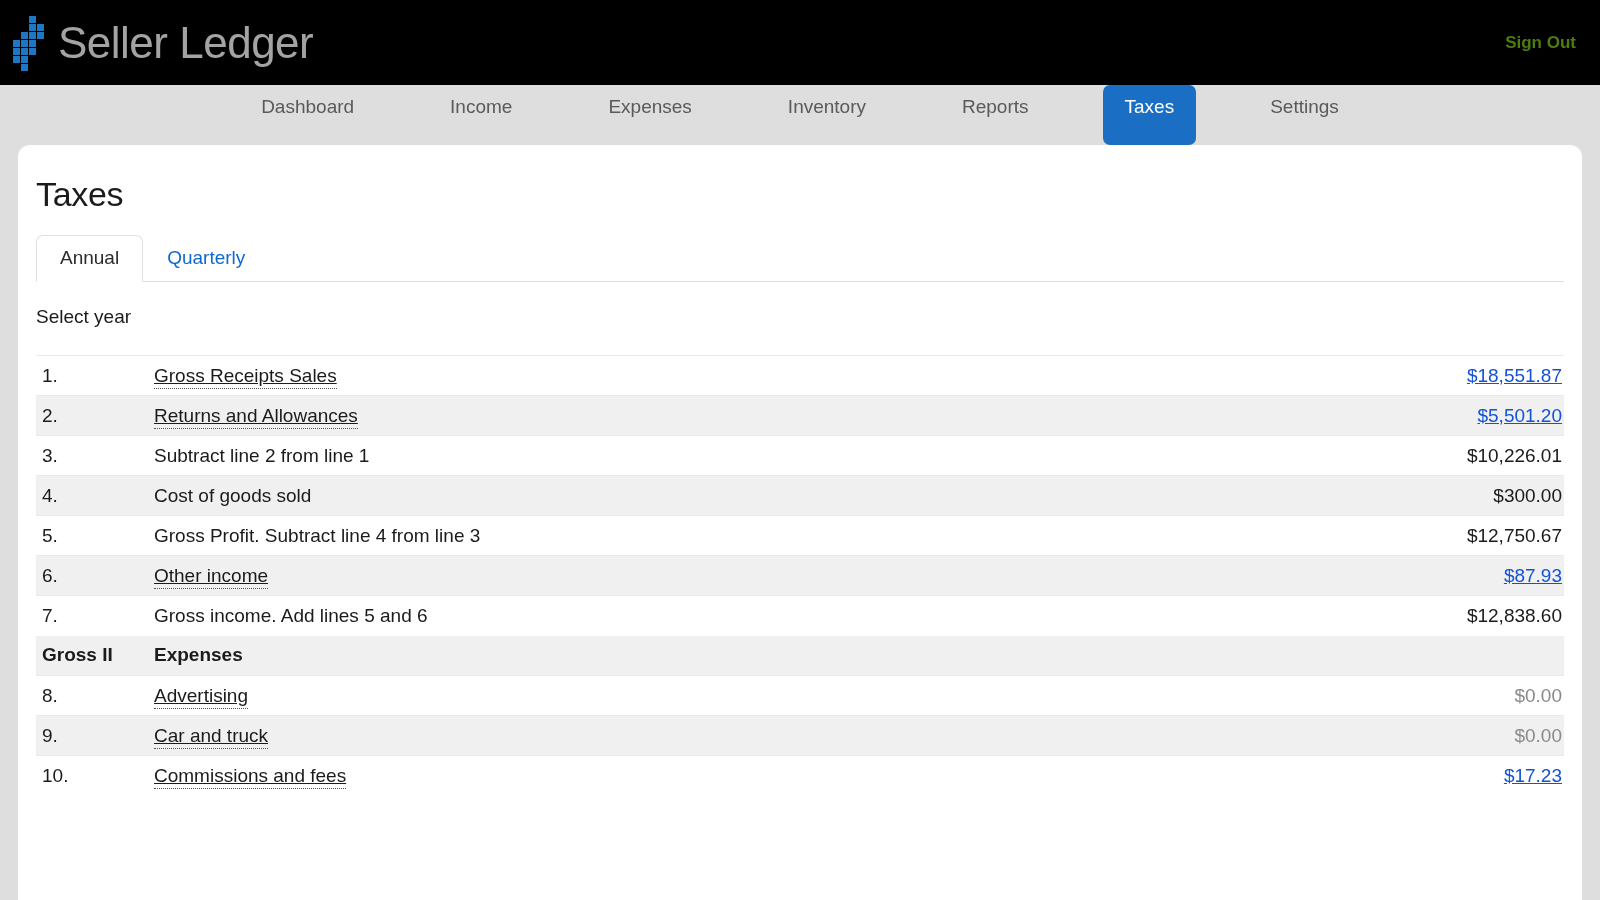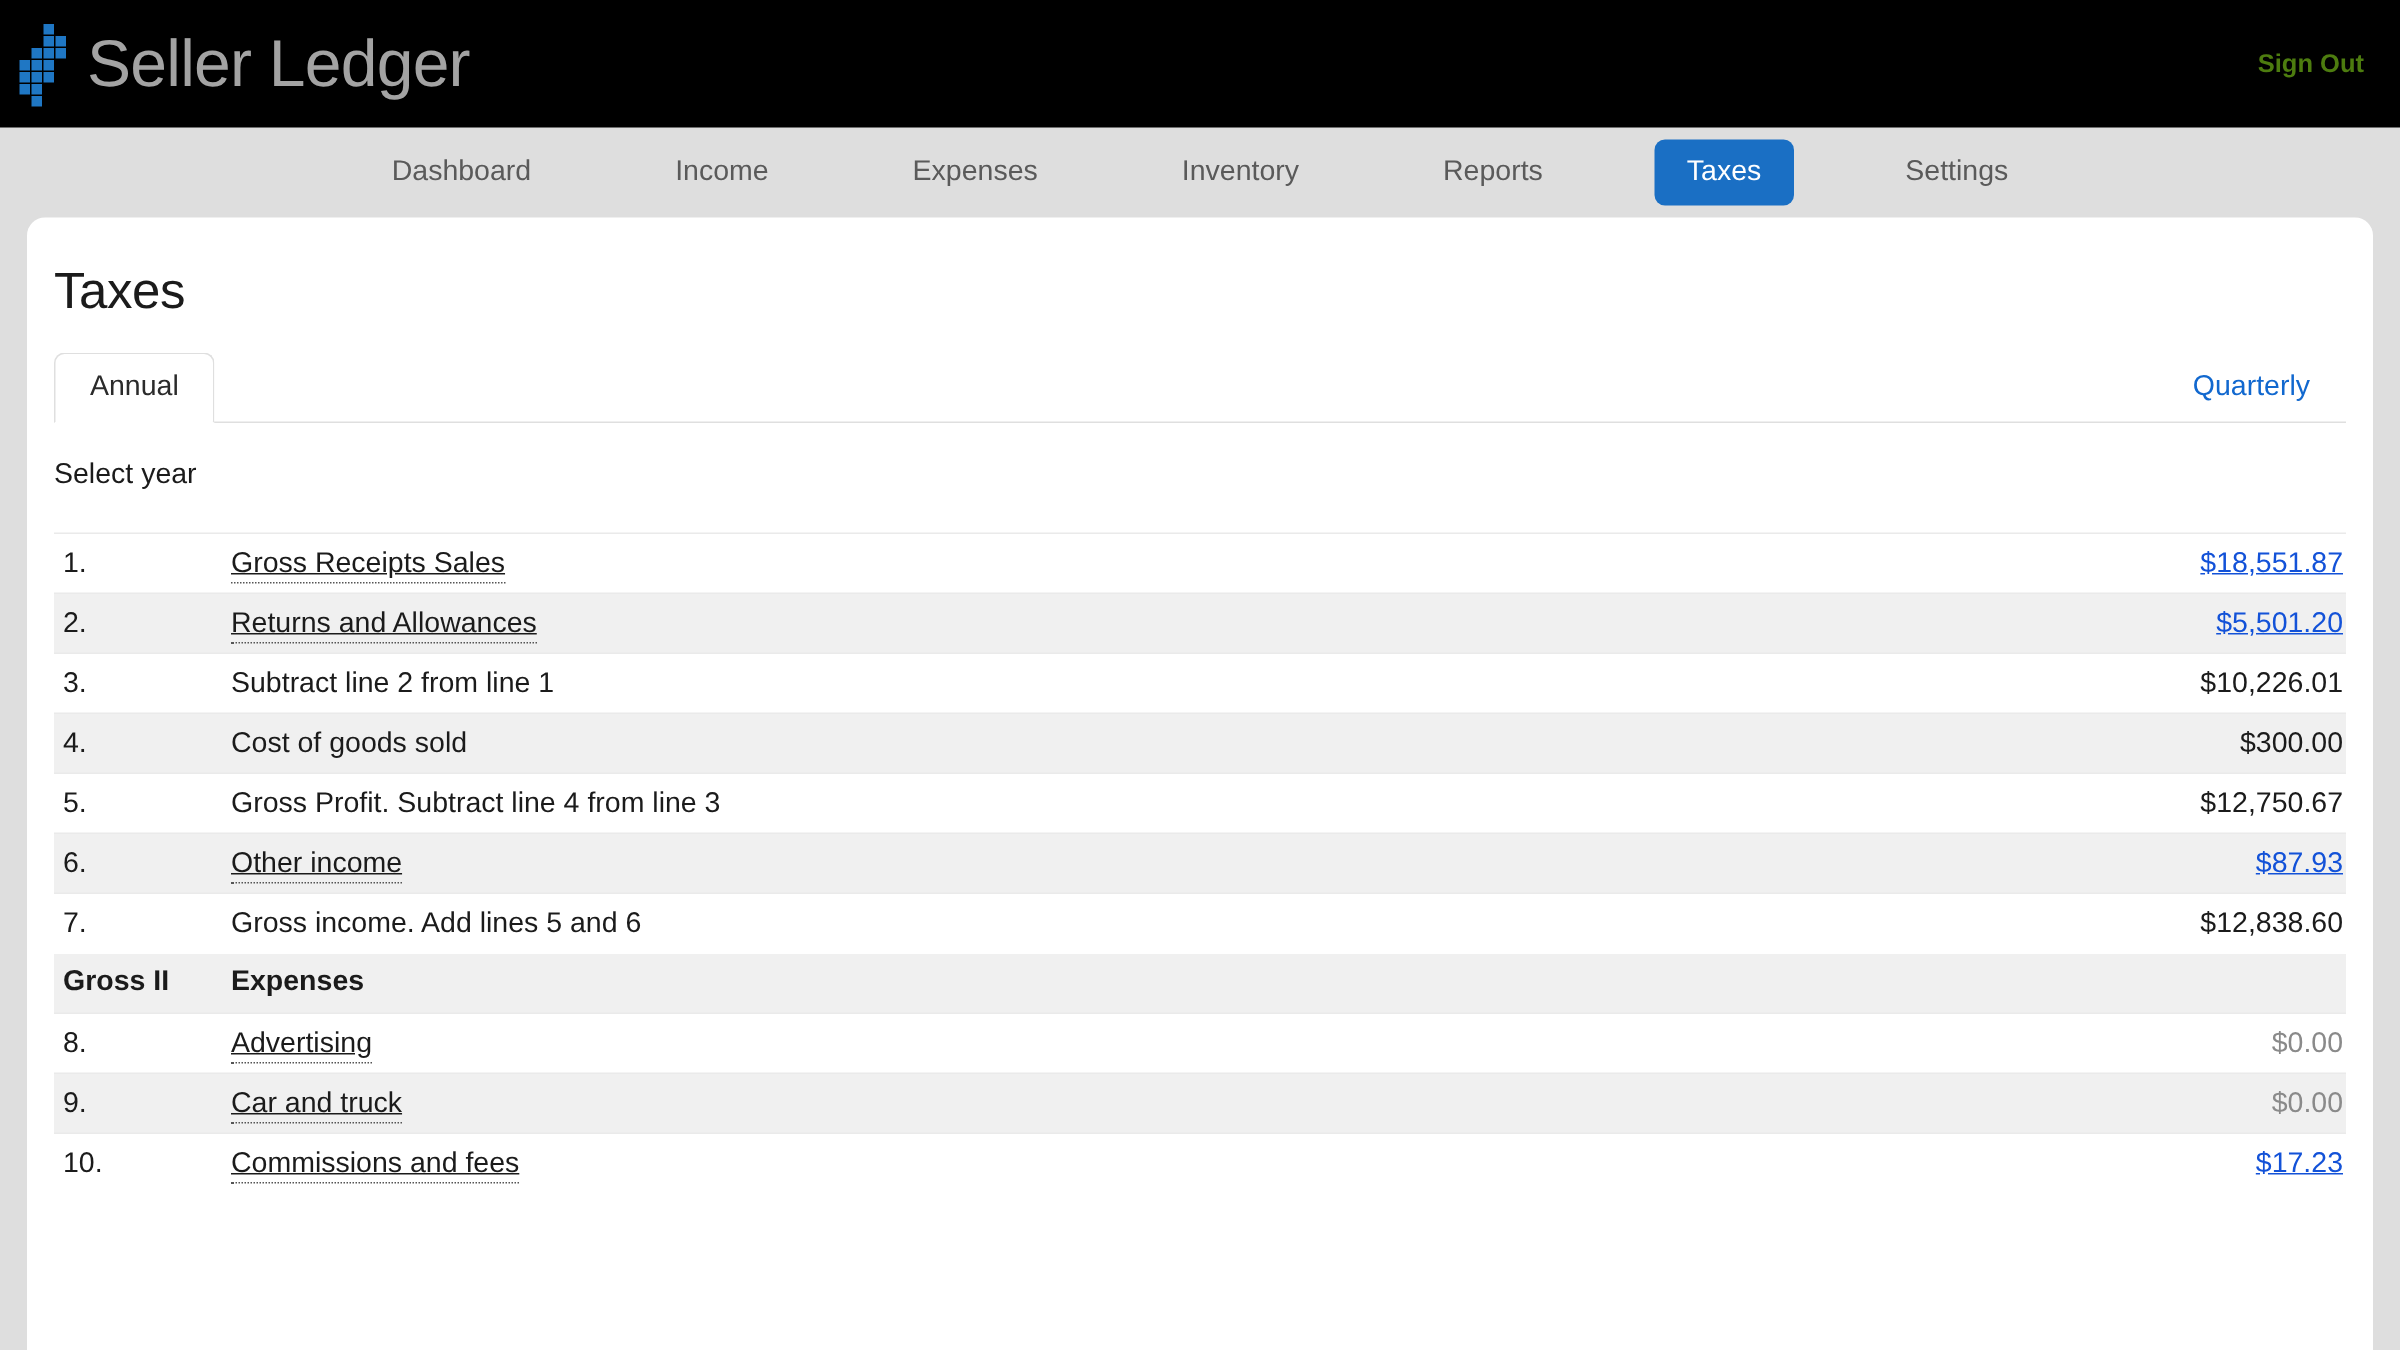--- a/index.html
+++ b/index.html
@@ -47,21 +47,20 @@
     font-weight: 700;
     cursor: pointer;
     white-space: nowrap;
   }
 
   
   .navbar {
     background: #dedede;
     height: 60px;
     display: flex;
-    align-items: center;
     justify-content: center;
     gap: 0px;
   }
   .nav-item {
     font-size: 19px;
     color: #5a5a5a;
     padding: 11px 22px;
     border-radius: 7px;
     cursor: pointer;
     white-space: nowrap;
@@ -93,21 +92,20 @@
     margin-left: 18px;
   }
 
   
   .tabs {
     display: flex;
     align-items: flex-end;
     border-bottom: 1px solid #dfdfdf;
     margin: 0 18px;
     height: 47px;
-    justify-content: space-between;
   }
   .tab {
     font-size: 19px;
     padding: 11px 23px;
     cursor: pointer;
     line-height: 1.2;
     position: relative;
     border: 1px solid transparent;
     border-radius: 7px 7px 0 0;
     bottom: -1px;

